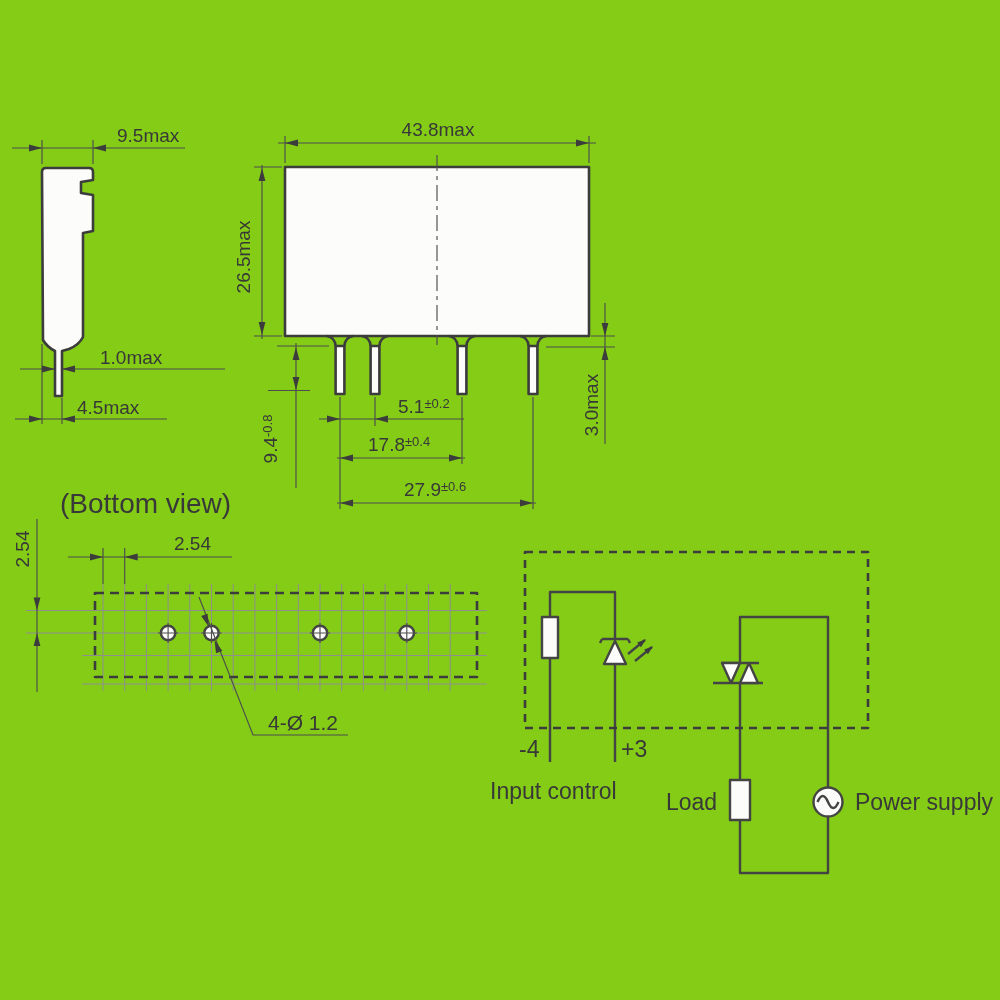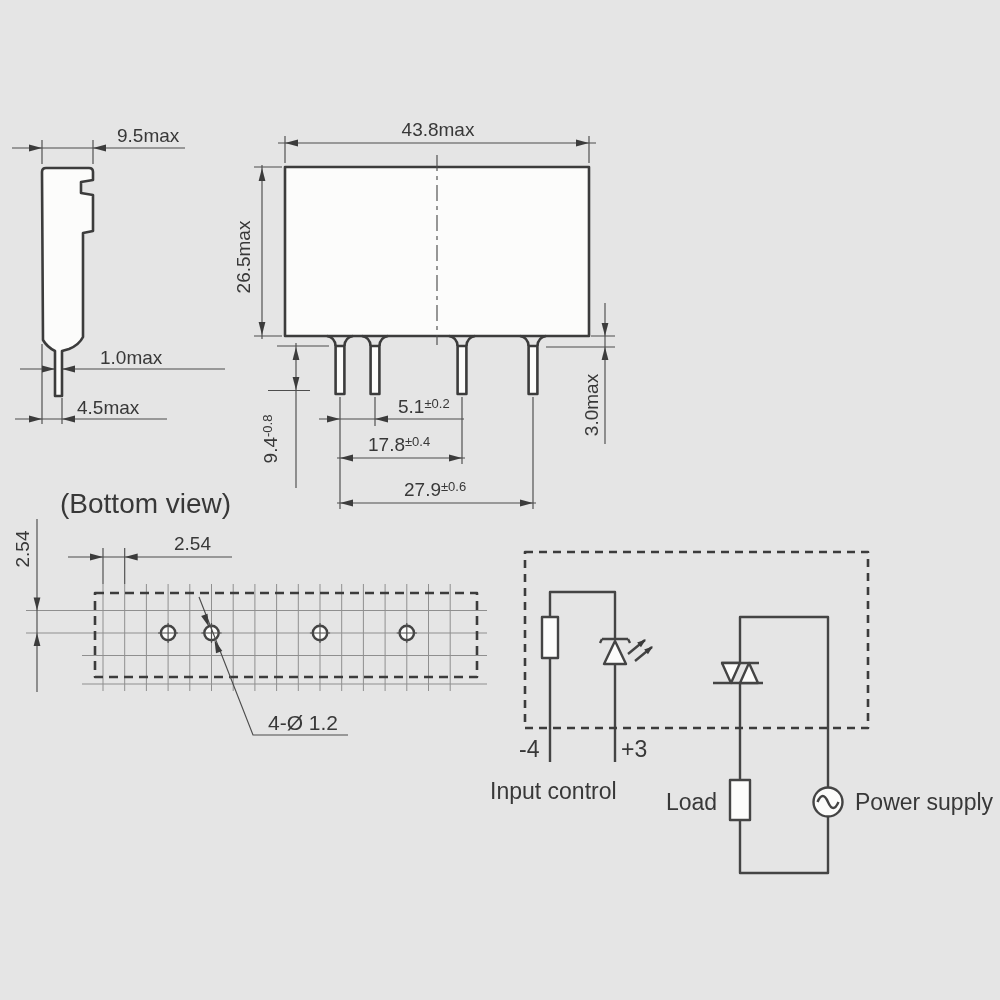--- a/index.html
+++ b/index.html
@@ -1,16 +1,16 @@
 <!DOCTYPE html>
 <html><head>
 <meta charset="utf-8">
 <style>
   html,body{margin:0;padding:0;background:#fff;}
-  .canvas{position:relative;width:1000px;height:1000px;background:#e5e5e5;overflow:hidden;}
+  .canvas{position:relative;width:1000px;height:1000px;background:#84cc16;overflow:hidden;}
   svg{position:absolute;left:0;top:0;}
   .o  {stroke:#3c3c3c;stroke-width:2.6;fill:none;stroke-linejoin:round;}
   .of {stroke:#3c3c3c;stroke-width:2.6;fill:#fcfcfb;stroke-linejoin:round;}
   .w  {stroke:#444;stroke-width:2.4;fill:none;stroke-linejoin:round;}
   .wf {stroke:#444;stroke-width:2.4;fill:#fcfcfb;stroke-linejoin:round;}
   .t  {stroke:#4d4d4d;stroke-width:1.15;fill:none;}
   .g  {stroke:#8f8f8f;stroke-width:1;fill:none;}
   .dash1{stroke-dasharray:9 6;}
   .dash2{stroke-dasharray:8 6;}
   .cl {stroke-dasharray:16 5 4 5;}

